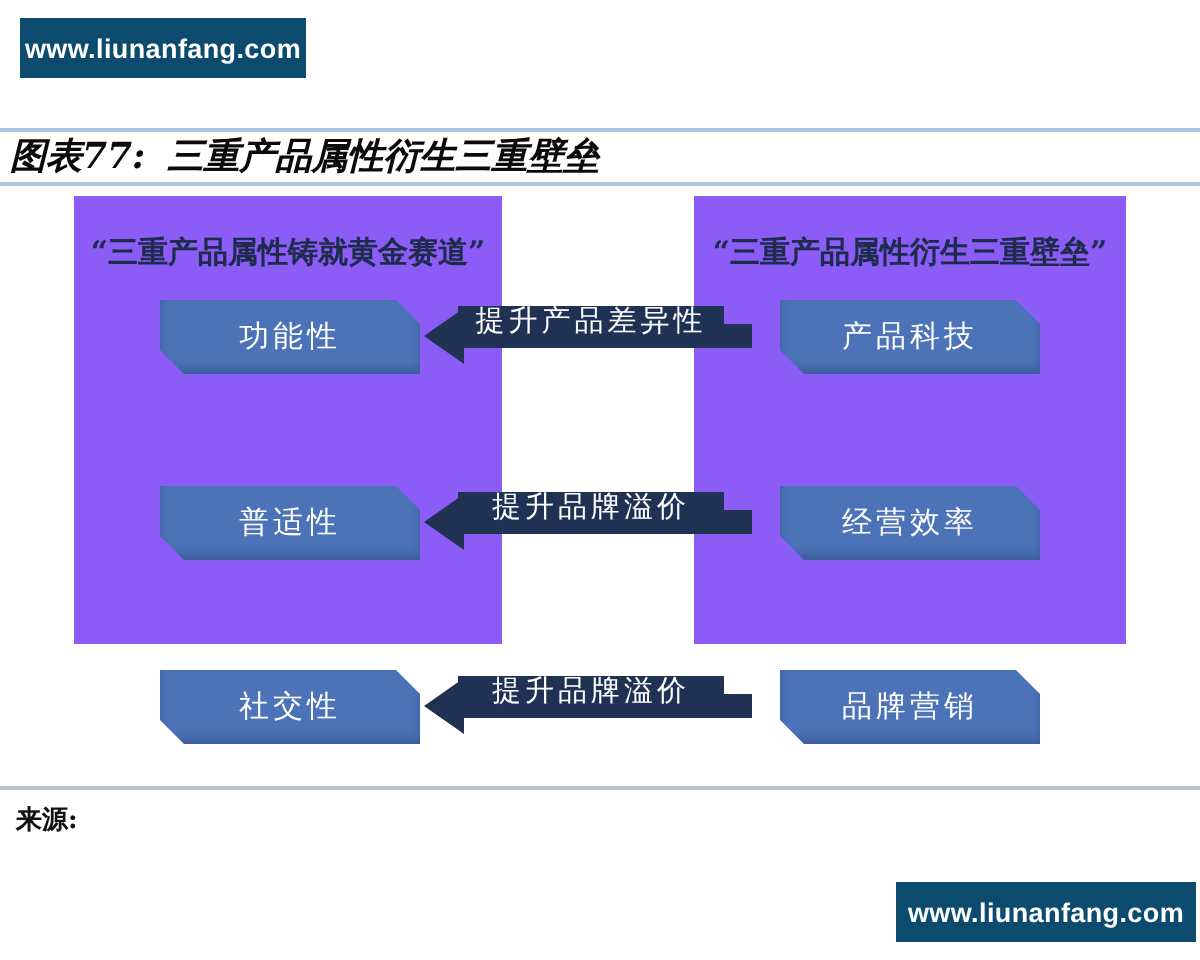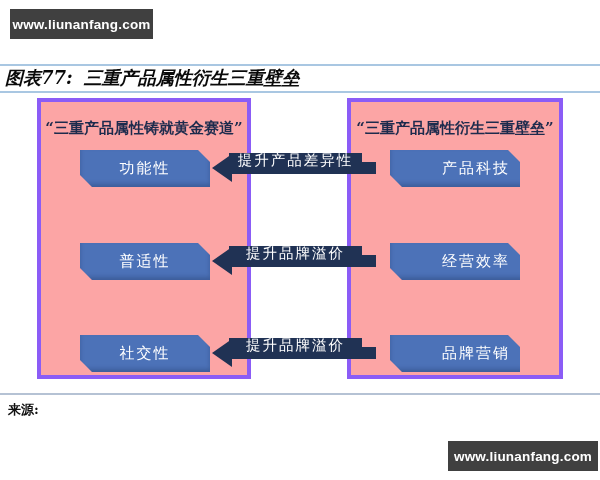--- a/index.html
+++ b/index.html
@@ -2,61 +2,61 @@
 <html><head>
 <meta charset="utf-8">
 <style>
   html,body{margin:0;padding:0;}
   body{
     width:600px;height:480px;position:relative;background:#ffffff;
     font-family:"Liberation Sans",sans-serif;overflow:hidden;
   }
   
   .wm{
-    position:absolute;background:#404040;color:#ffffff;
+    position:absolute;background:#0c4a6e;color:#ffffff;
     display:flex;align-items:center;justify-content:center;
     font-family:"Liberation Sans",sans-serif;font-weight:bold;font-size:13.5px;
     letter-spacing:.2px;
   }
   .wm-top{left:10px;top:9px;width:143px;height:30px;}
   .wm-bottom{left:448px;top:441px;width:150px;height:30px;}
   
   .rule{position:absolute;left:0;width:600px;}
   .rule-top{top:64px;height:2px;background:#a9c7e2;}
   .rule-title{top:91px;height:2px;background:#a9c7e2;}
   .rule-bottom{top:393px;height:2px;background:#b5c2d4;}
   
   .fig-title-row{
     position:absolute;left:5px;top:67px;height:22px;
     display:flex;align-items:center;gap:11px;
     font-family:"DejaVu Serif",serif;font-weight:bold;font-style:italic;
     font-size:18px;color:#0a0a0a;white-space:nowrap;
   }
   
   .panel{
-    position:absolute;top:98px;height:281px;background:#fca5a5;
-    border:4px solid #8b5cf6;box-sizing:border-box;
+    position:absolute;top:98px;height:224px;background:#8b5cf6;
+    border:2px solid #8b5cf6;box-sizing:border-box;
   }
   .panel-left{left:37px;width:214px;}
   .panel-right{left:347px;width:216px;}
   .panel-title{
     position:absolute;left:0;right:0;top:17px;text-align:center;
     font-family:"DejaVu Serif",serif;font-weight:bold;font-size:15px;
     color:#1d2b4d;white-space:nowrap;
   }
   
   .snipbox{
     position:absolute;width:130px;height:37px;background:#4c72b8;
     clip-path:polygon(0 0,118px 0,130px 12px,130px 37px,12px 37px,0 25px);
     display:flex;align-items:center;justify-content:center;
     color:#ffffff;font-family:"DejaVu Serif",serif;font-size:15px;
     letter-spacing:2px;box-shadow:inset 0 -3px 4px rgba(20,40,80,.28);
   }
   .col-left{left:80px;}
-  .col-right{left:390px;padding-left:21px;}
+  .col-right{left:390px;}
   .row1{top:150px;}
   .row2{top:243px;}
   .row3{top:335px;}
   
   .conn-bar{position:absolute;left:230px;width:146px;height:12px;background:#203254;}
   .conn-head{
     position:absolute;left:212px;width:0;height:0;
     border-top:14px solid transparent;border-bottom:14px solid transparent;
     border-right:20px solid #203254;
   }

